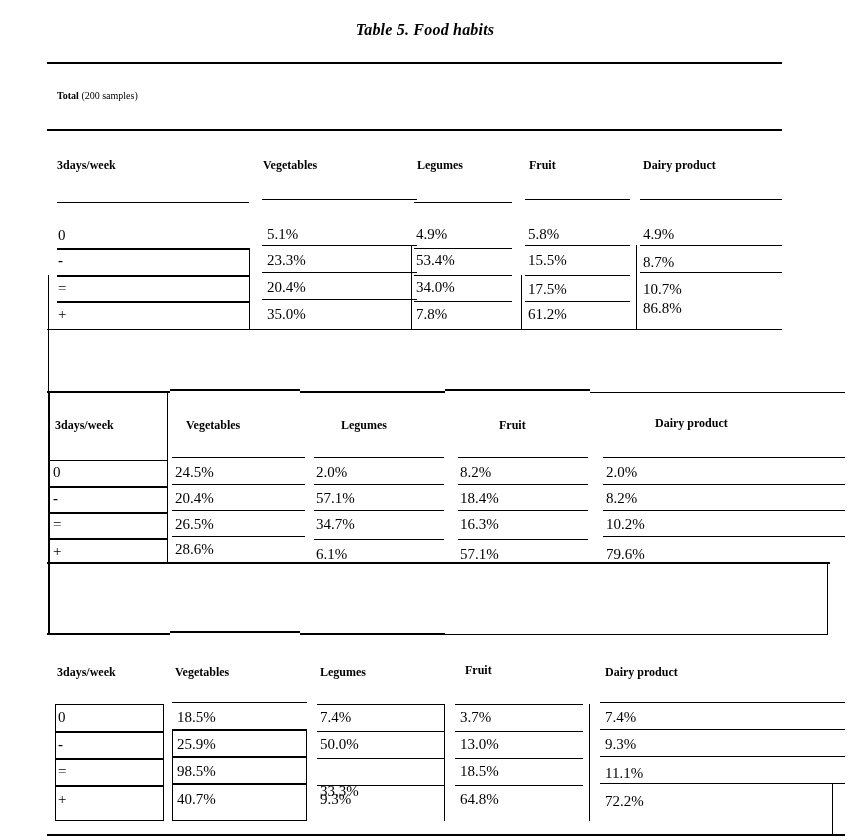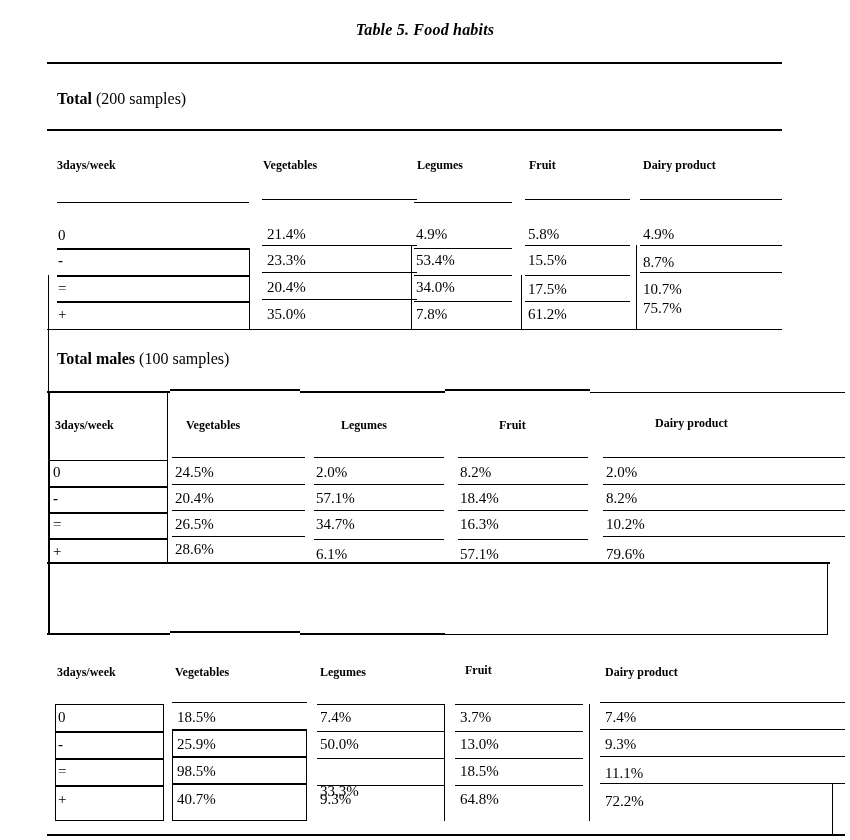--- a/index.html
+++ b/index.html
@@ -45,21 +45,21 @@
   .hr.thick { height: 2px; }
   .vr {
     position: absolute;
     background: #000000;
     width: 1px;
   }
 
   
   .caption {
     position: absolute;
-    font-size: 16px;
+    font-size: 10px;
     white-space: nowrap;
   }
   .caption .strong { font-weight: bold; }
   .caption .light  { font-weight: normal; }
 
   
   .colhead {
     position: absolute;
     font-weight: bold;
     font-size: 12px;
@@ -101,21 +101,21 @@
   <div class="colhead" style="left:529px; top:142px;">Fruit</div>
   <div class="colhead" style="left:643px; top:142px;">Dairy product</div>
 
   <div class="hr" style="left:57px;  top:186px; width:192px;"></div>
   <div class="hr" style="left:262px; top:183px; width:155px;"></div>
   <div class="hr" style="left:414px; top:186px; width:98px;"></div>
   <div class="hr" style="left:525px; top:183px; width:105px;"></div>
   <div class="hr" style="left:640px; top:183px; width:142px;"></div>
 
   <div class="rowlab" style="left:58px; top:211px;">0</div>
-  <div class="cell" style="left:267px; top:210px;">21.4%</div>
+  <div class="cell" style="left:267px; top:210px;">5.1%</div>
   <div class="cell" style="left:416px; top:210px;">4.9%</div>
   <div class="cell" style="left:528px; top:210px;">5.8%</div>
   <div class="cell" style="left:643px; top:210px;">4.9%</div>
 
   <div class="hr thick" style="left:57px;  top:232px; width:192px;"></div>
   <div class="hr" style="left:262px; top:229px; width:155px;"></div>
   <div class="hr" style="left:414px; top:232px; width:98px;"></div>
   <div class="hr" style="left:525px; top:229px; width:105px;"></div>
   <div class="hr" style="left:640px; top:229px; width:142px;"></div>
 
@@ -139,36 +139,32 @@
 
   <div class="hr thick" style="left:57px;  top:285px; width:192px;"></div>
   <div class="hr" style="left:262px; top:283px; width:155px;"></div>
   <div class="hr" style="left:414px; top:285px; width:98px;"></div>
   <div class="hr" style="left:525px; top:285px; width:105px;"></div>
 
   <div class="rowlab" style="left:58px; top:290px;">+</div>
   <div class="cell" style="left:267px; top:290px;">35.0%</div>
   <div class="cell" style="left:416px; top:290px;">7.8%</div>
   <div class="cell" style="left:528px; top:290px;">61.2%</div>
-  <div class="cell" style="left:643px; top:284px;">75.7%</div>
+  <div class="cell" style="left:643px; top:284px;">86.8%</div>
 
   <div class="vr" style="left:48px;  top:259px; height:55px;"></div>
   <div class="vr" style="left:249px; top:232px; height:82px;"></div>
   <div class="vr" style="left:411px; top:229px; height:85px;"></div>
   <div class="vr" style="left:521px; top:259px; height:55px;"></div>
   <div class="vr" style="left:636px; top:229px; height:85px;"></div>
 
   <div class="hr" style="left:47px; top:313px; width:735px;"></div>
 
   <div class="vr" style="left:48px; top:313px; height:64px;"></div>
 
-  <div class="caption" style="left:57px; top:334px;">
-    <span class="strong">Total  males</span>
-    <span class="light">(100 samples)</span>
-  </div>
 
   <div class="hr thick" style="left:47px;  top:375px; width:123px;"></div>
   <div class="hr thick" style="left:170px; top:373px; width:130px;"></div>
   <div class="hr thick" style="left:300px; top:375px; width:145px;"></div>
   <div class="hr thick" style="left:445px; top:373px; width:145px;"></div>
   <div class="hr" style="left:590px; top:376px; width:255px;"></div>
 
   <div class="colhead" style="left:55px; top:402px;">3days/week</div>
   <div class="colhead" style="left:186px; top:402px;">Vegetables</div>
   <div class="colhead" style="left:341px; top:402px;">Legumes</div>

